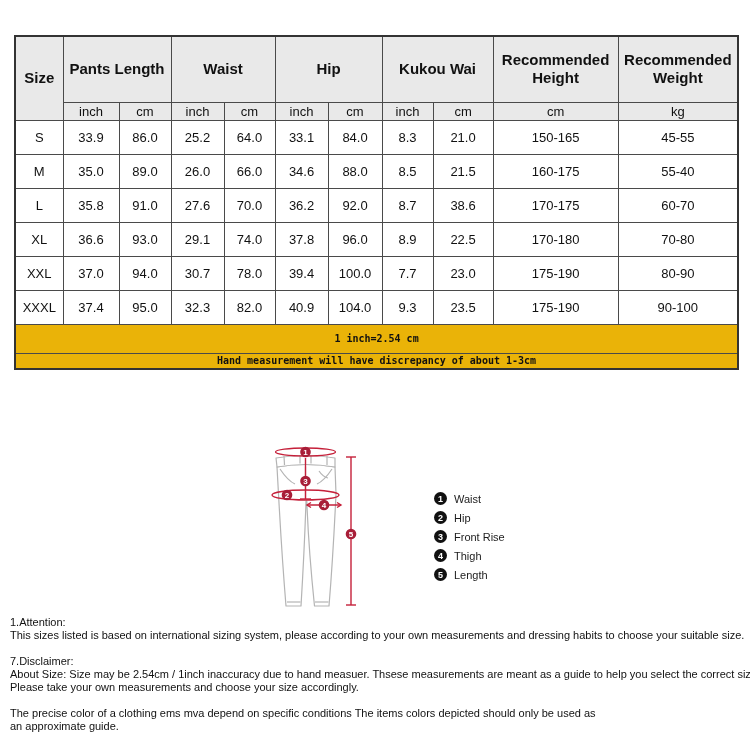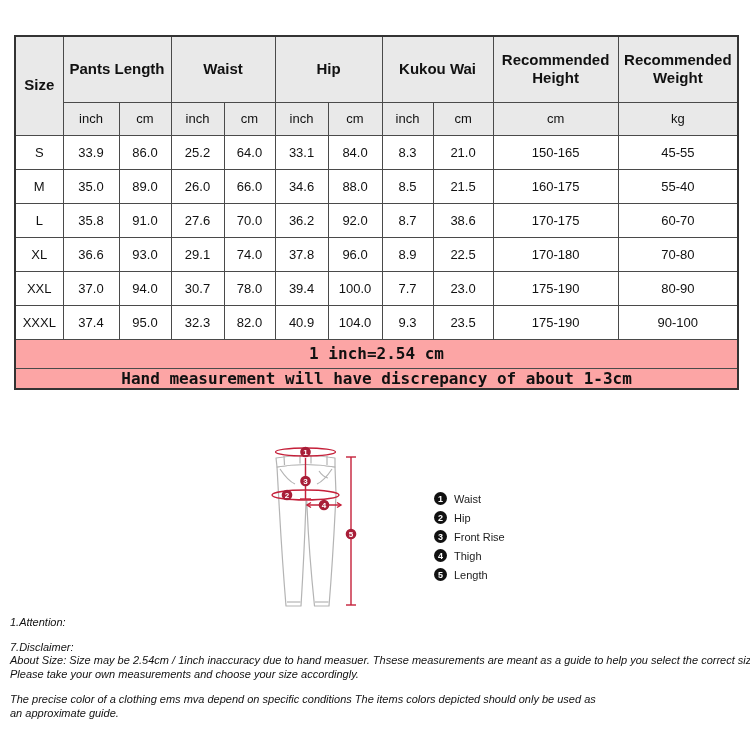--- a/index.html
+++ b/index.html
@@ -24,47 +24,47 @@
     border-collapse:collapse;table-layout:fixed;
     border:2px solid var(--frame);
   }
   .size-table th,.size-table td{
     border:1px solid var(--grid);
     text-align:center;vertical-align:middle;
     padding:0 2px;
   }
   .size-table thead th{background:var(--header-bg);}
   .size-table tr.h1 th{height:66px;font-size:15px;font-weight:bold;line-height:1.25;}
-  .size-table tr.h2 th{height:33px;font-size:13px;font-weight:normal;}
+  .size-table tr.h2 th{height:18px;font-size:13px;font-weight:normal;}
   .size-table tbody td{height:34px;font-size:13px;background:#ffffff;}
   .size-table tfoot td{
-    background:#fca5a5;
+    background:#eab308;
     font-family:"DejaVu Sans Mono", monospace;
-    font-weight:bold;font-size:16px;
+    font-weight:bold;font-size:10px;
   }
   .size-table tfoot tr.f1 td{height:29px;}
   .size-table tfoot tr.f2 td{height:16px;}
   
   .diagram-svg{position:absolute;left:243px;top:438px;}
   .pants{fill:#ffffff;stroke:var(--outline);stroke-width:1.2;stroke-linejoin:round;}
   .pants .open{fill:none;}
   .marks{fill:none;stroke:var(--accent);stroke-width:1.4;}
   .badge-circle{fill:var(--badge);stroke:none;}
   .badge-num{fill:#ffffff;font-family:"Liberation Sans", sans-serif;font-size:8px;font-weight:bold;text-anchor:middle;}
   .legend{position:absolute;left:434px;top:492px;}
   .legend-item{display:flex;align-items:center;margin-bottom:6px;height:13px;}
   .legend-badge{
     width:13px;height:13px;border-radius:50%;background:var(--legend-badge);
     color:#ffffff;font-size:9px;font-weight:bold;
     display:flex;align-items:center;justify-content:center;flex:0 0 13px;
   }
   .legend-label{margin-left:7px;font-size:11px;color:#1c1c1c;white-space:nowrap;}
   
   .notes{position:absolute;left:10px;top:616px;width:740px;}
-  .note-block{margin-bottom:12px;font-style:italic;}
+  .note-block{margin-bottom:12px;}
   .note-heading{font-size:11px;line-height:13px;}
   .note-line{font-size:11px;line-height:13.5px;white-space:nowrap;}
 </style>
 </head>
 <body>
 
 <div class="sheet">
 
   <table class="size-table">
     <colgroup>
@@ -256,20 +256,21 @@
       </div>
       <div class="legend-item">
         <span class="legend-badge">5</span>
         <span class="legend-label">Length</span>
       </div>
     </div>
 
   <div class="notes">
       <div class="note-block">
         <div class="note-heading">1.Attention:</div>
+        <div class="note-line">This sizes listed is based on international sizing system, please according to your own measurements and dressing habits to choose your suitable size.</div>
       </div>
       <div class="note-block">
         <div class="note-heading">7.Disclaimer:</div>
         <div class="note-line">About Size: Size may be 2.54cm / 1inch inaccuracy due to hand measuer. Thsese measurements are meant as a guide to help you select the correct size.</div>
         <div class="note-line">Please take your own measurements and choose your size accordingly.</div>
       </div>
       <div class="note-block">
         <div class="note-line">The precise color of a clothing ems mva depend on specific conditions The items colors depicted should only be used as</div>
         <div class="note-line">an approximate guide.</div>
       </div>

